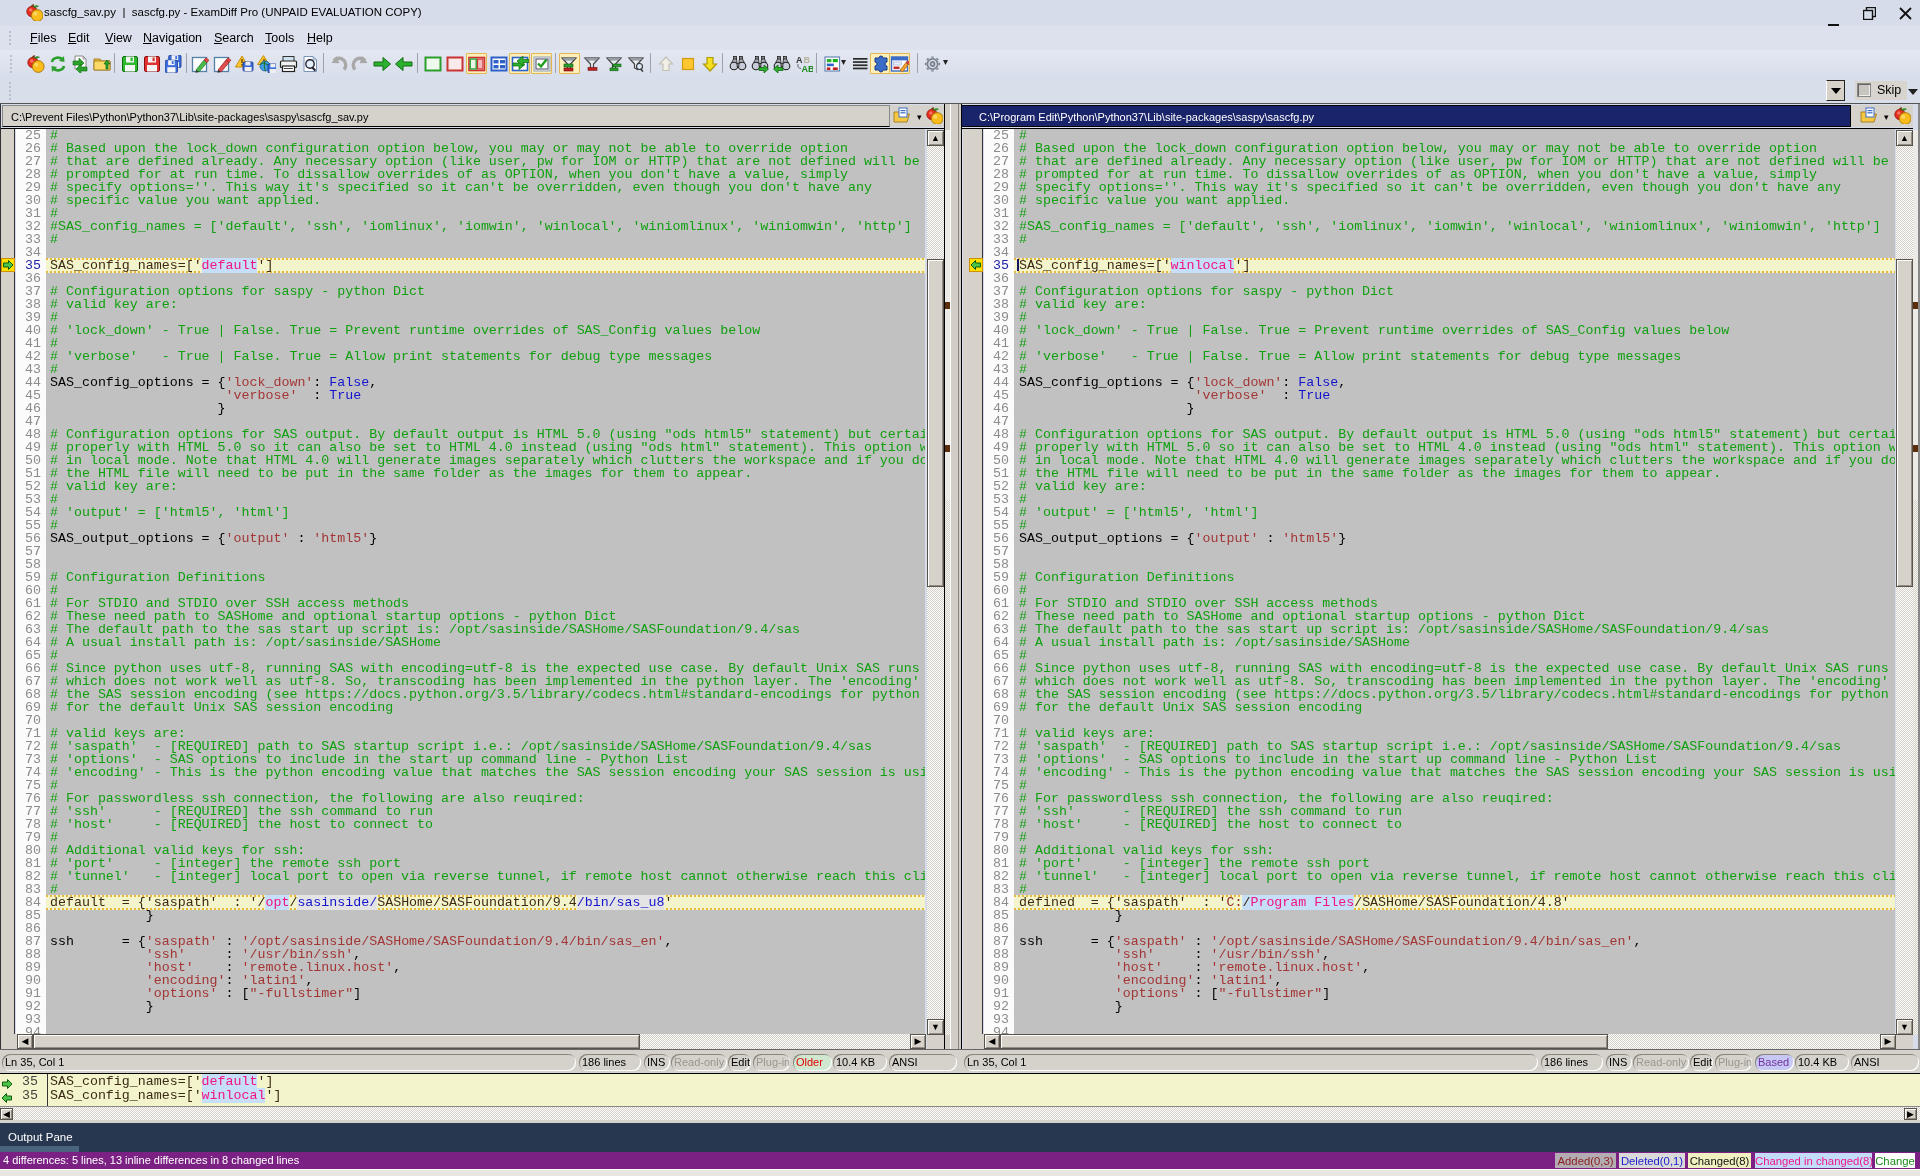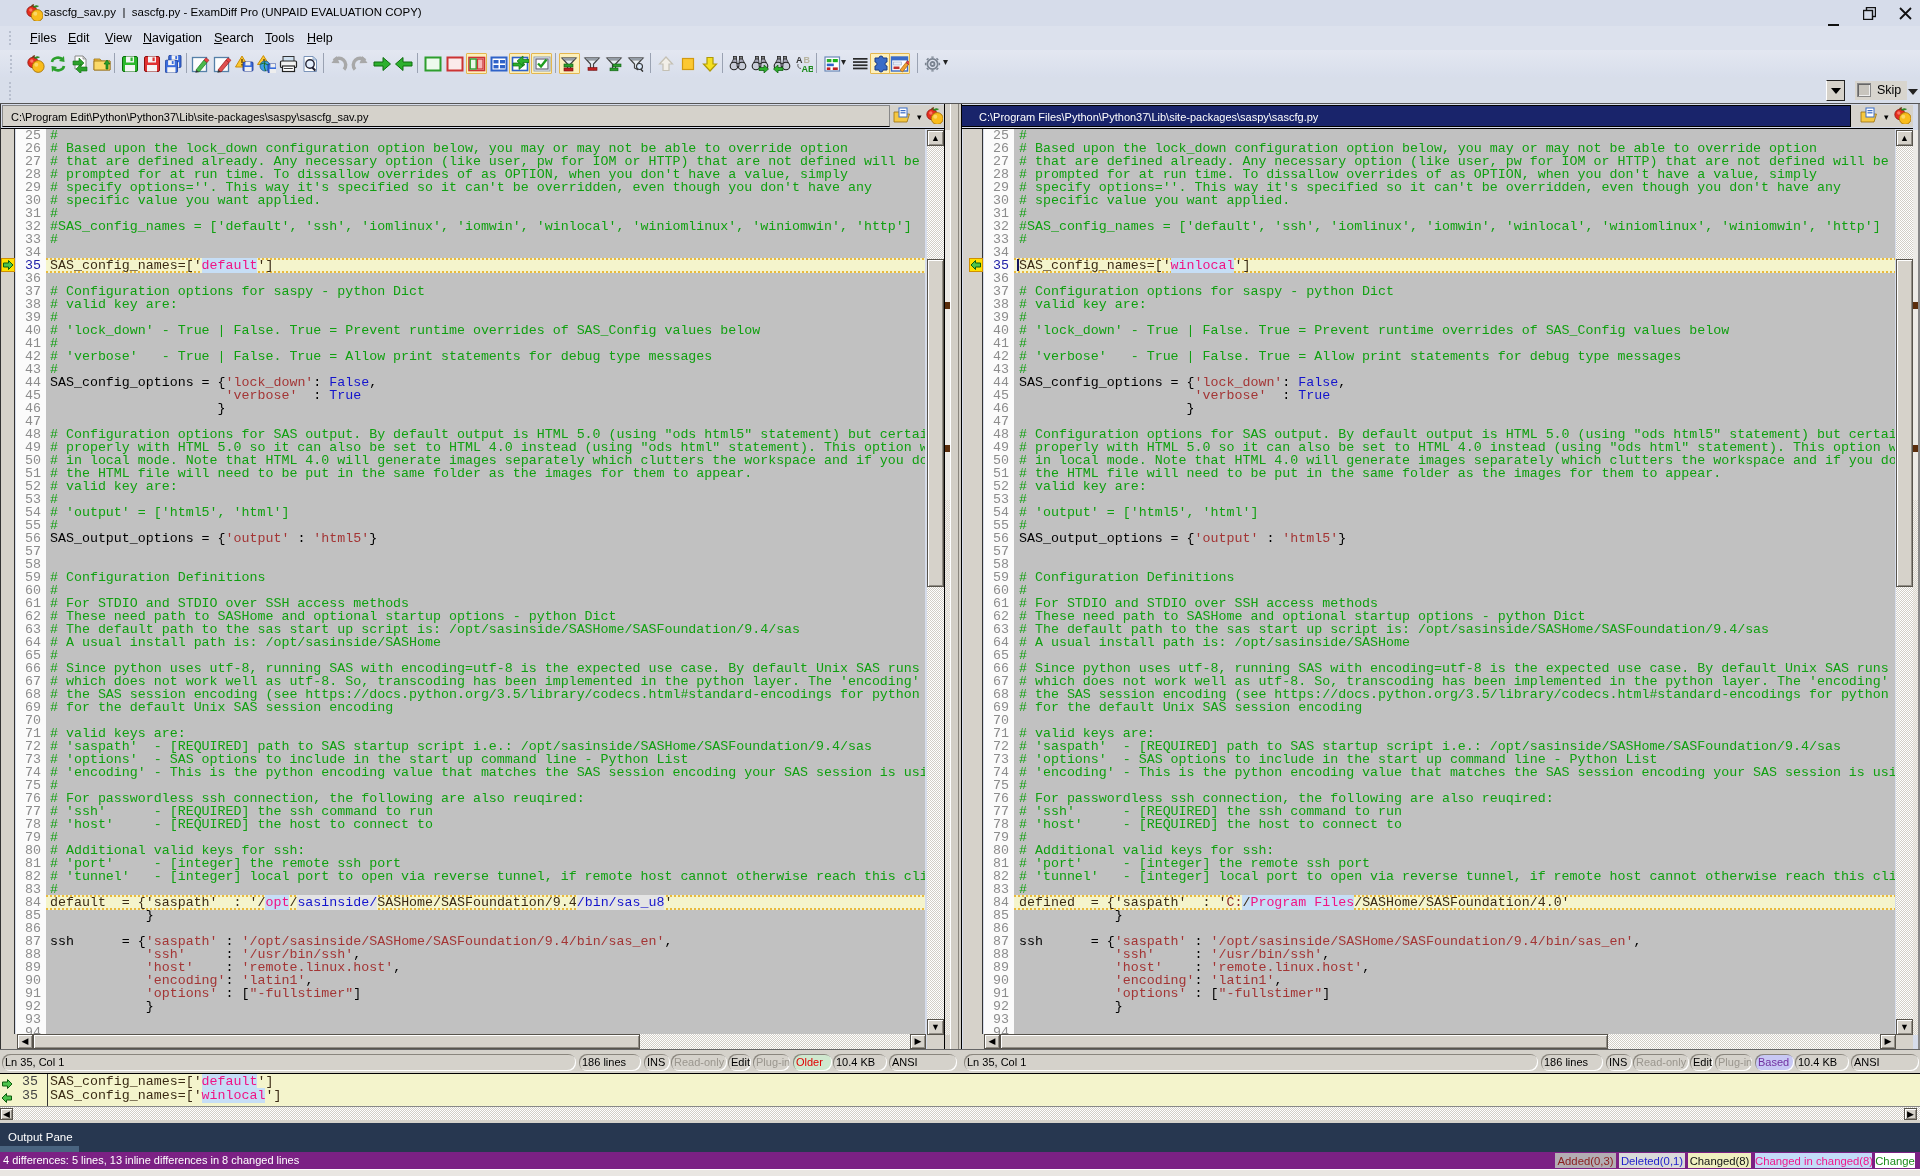--- a/index.html
+++ b/index.html
@@ -431,39 +431,39 @@
   </div>
 <div id="comborow">
     <div class="grip" style="left:8px;top:4px;height:19px"></div>
     <div id="combodd"></div>
     <div id="skipbox">
       <div class="cb"></div>
       <div class="lb">Skip</div>
     </div>
     <div id="skipdd"></div>
   </div>
-<div class="phead pheadL" style="left:2px;width:888px">C:\Program Edit\Python\Python37\Lib\site-packages\saspy\sascfg_sav.py</div>
+<div class="phead pheadL" style="left:2px;width:888px">C:\Prevent Files\Python\Python37\Lib\site-packages\saspy\sascfg_sav.py</div>
 <div class="picons" style="left:890px;width:60px">
     <span style="position:absolute;left:3px;top:2px"><svg width="18" height="18" viewBox="0 0 18 18">
         <path d="M1 5 h6 l1.5 2 H16.5 l-2.5 8 H1 z" fill="#f5c842" stroke="#9a7010" stroke-width="0.8"></path>
         <rect x="6" y="1" width="8" height="9" fill="#fff" stroke="#3a6cc8" stroke-width="1"></rect>
         <rect x="7.5" y="3" width="5" height="1.2" fill="#3a6cc8"></rect>
         <rect x="7.5" y="5.2" width="5" height="1.2" fill="#3a6cc8"></rect>
       </svg></span>
     <span style="position:absolute;left:27px;top:7px;font-size:9px">▾</span>
     <span style="position:absolute;left:36px;top:2px"><svg width="17" height="17" viewBox="0 0 17 17">
         <circle cx="6" cy="7.5" r="5.2" fill="#e62e1e" stroke="#8e1510" stroke-width="0.8"></circle>
         <circle cx="4.8" cy="6" r="1.7" fill="#ff8070" opacity="0.85"></circle>
         <path d="M5.5 2.6 Q6 0.8 8 1" stroke="#6b3a12" stroke-width="1.3" fill="none"></path>
         <path d="M7 3 Q10 0.4 12.5 2.2 Q10 4 7 3" fill="#2f9c22" stroke="#1d7114" stroke-width="0.5"></path>
         <circle cx="11.2" cy="11.5" r="5.9" fill="#f9bc1c" stroke="#a87408" stroke-width="0.9"></circle>
         <circle cx="9.3" cy="9.8" r="2" fill="#fbda6e" opacity="0.9"></circle>
       </svg></span>
   </div>
-<div class="phead pheadR" style="left:961px;width:890px">C:\Program Files\Python\Python37\Lib\site-packages\saspy\sascfg.py</div>
+<div class="phead pheadR" style="left:961px;width:890px">C:\Program Edit\Python\Python37\Lib\site-packages\saspy\sascfg.py</div>
 <div class="picons" style="left:1851px;width:62px">
     <span style="position:absolute;left:9px;top:2px"><svg width="18" height="18" viewBox="0 0 18 18">
         <path d="M1 5 h6 l1.5 2 H16.5 l-2.5 8 H1 z" fill="#f5c842" stroke="#9a7010" stroke-width="0.8"></path>
         <rect x="6" y="1" width="8" height="9" fill="#fff" stroke="#3a6cc8" stroke-width="1"></rect>
         <rect x="7.5" y="3" width="5" height="1.2" fill="#3a6cc8"></rect>
         <rect x="7.5" y="5.2" width="5" height="1.2" fill="#3a6cc8"></rect>
       </svg></span>
     <span style="position:absolute;left:33px;top:7px;font-size:9px">▾</span>
     <span style="position:absolute;left:43px;top:2px"><svg width="17" height="17" viewBox="0 0 17 17">
         <circle cx="6" cy="7.5" r="5.2" fill="#e62e1e" stroke="#8e1510" stroke-width="0.8"></circle>
@@ -743,21 +743,21 @@
     <div class="cl" style="top:637px;left:5px"><span style="color:#10a010"># 'encoding' - This is the python encoding value that matches the SAS session encoding your SAS session is using</span></div>
     <div class="cl" style="top:650px;left:5px"><span style="color:#10a010">#</span></div>
     <div class="cl" style="top:663px;left:5px"><span style="color:#10a010"># For passwordless ssh connection, the following are also reuqired:</span></div>
     <div class="cl" style="top:676px;left:5px"><span style="color:#10a010"># 'ssh'      - [REQUIRED] the ssh command to run</span></div>
     <div class="cl" style="top:689px;left:5px"><span style="color:#10a010"># 'host'     - [REQUIRED] the host to connect to</span></div>
     <div class="cl" style="top:702px;left:5px"><span style="color:#10a010">#</span></div>
     <div class="cl" style="top:715px;left:5px"><span style="color:#10a010"># Additional valid keys for ssh:</span></div>
     <div class="cl" style="top:728px;left:5px"><span style="color:#10a010"># 'port'     - [integer] the remote ssh port</span></div>
     <div class="cl" style="top:741px;left:5px"><span style="color:#10a010"># 'tunnel'   - [integer] local port to open via reverse tunnel, if remote host cannot otherwise reach this client</span></div>
     <div class="cl" style="top:754px;left:5px"><span style="color:#10a010">#</span></div>
-    <div class="cl" style="top:767px;left:5px"><span style="color:#3a2a14">defined  = {'saspath'  : '</span><span style="color:#8b2525">C:</span><span style="color:#3a2a14;background:#c6def6">/</span><span style="color:#f01484;background:#c6def6">Program Files</span><span style="color:#3a2a14">/SASHome/SASFoundation/4.0'</span></div>
+    <div class="cl" style="top:767px;left:5px"><span style="color:#3a2a14">defined  = {'saspath'  : '</span><span style="color:#8b2525">C:</span><span style="color:#3a2a14;background:#c6def6">/</span><span style="color:#f01484;background:#c6def6">Program Files</span><span style="color:#3a2a14">/SASHome/SASFoundation/4.8'</span></div>
     <div class="cl" style="top:780px;left:5px">            }</div>
     <div class="cl" style="top:806px;left:5px">ssh      = {<span style="color:#a33535">'saspath'</span> : <span style="color:#a33535">'/opt/sasinside/SASHome/SASFoundation/9.4/bin/sas_en'</span>,</div>
     <div class="cl" style="top:819px;left:5px">            <span style="color:#a33535">'ssh'</span>     : <span style="color:#a33535">'/usr/bin/ssh'</span>,</div>
     <div class="cl" style="top:832px;left:5px">            <span style="color:#a33535">'host'</span>    : <span style="color:#a33535">'remote.linux.host'</span>,</div>
     <div class="cl" style="top:845px;left:5px">            <span style="color:#a33535">'encoding'</span>: <span style="color:#a33535">'latin1'</span>,</div>
     <div class="cl" style="top:858px;left:5px">            <span style="color:#a33535">'options'</span> : [<span style="color:#a33535">"-fullstimer"</span>]</div>
     <div class="cl" style="top:871px;left:5px">            }</div>
     <div style="position:absolute;left:3px;top:130px;width:2px;height:12px;background:#151560"></div>
   </div>
 <div class="marker35" style="left:969px;top:258px">

